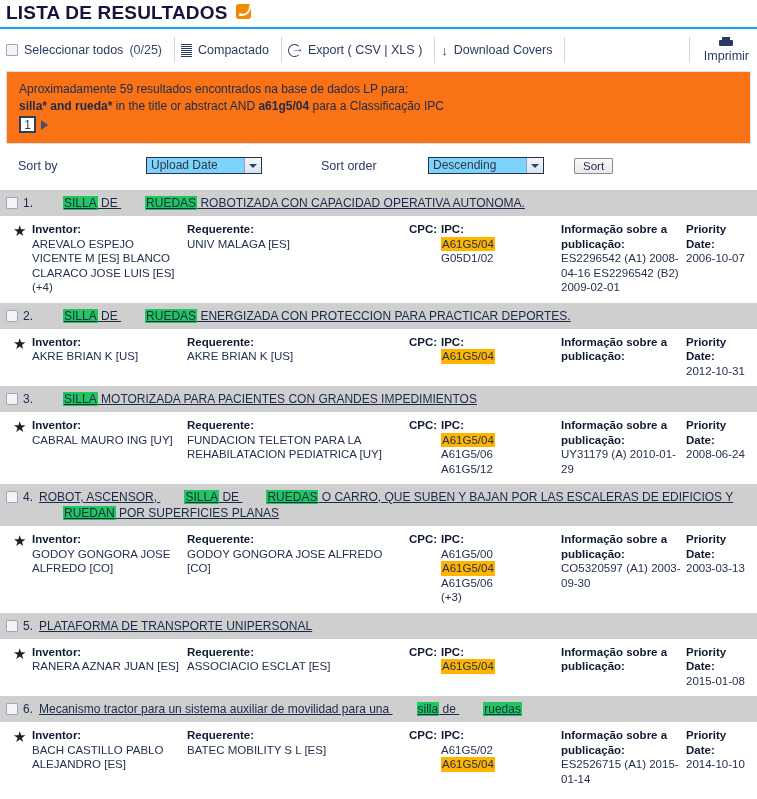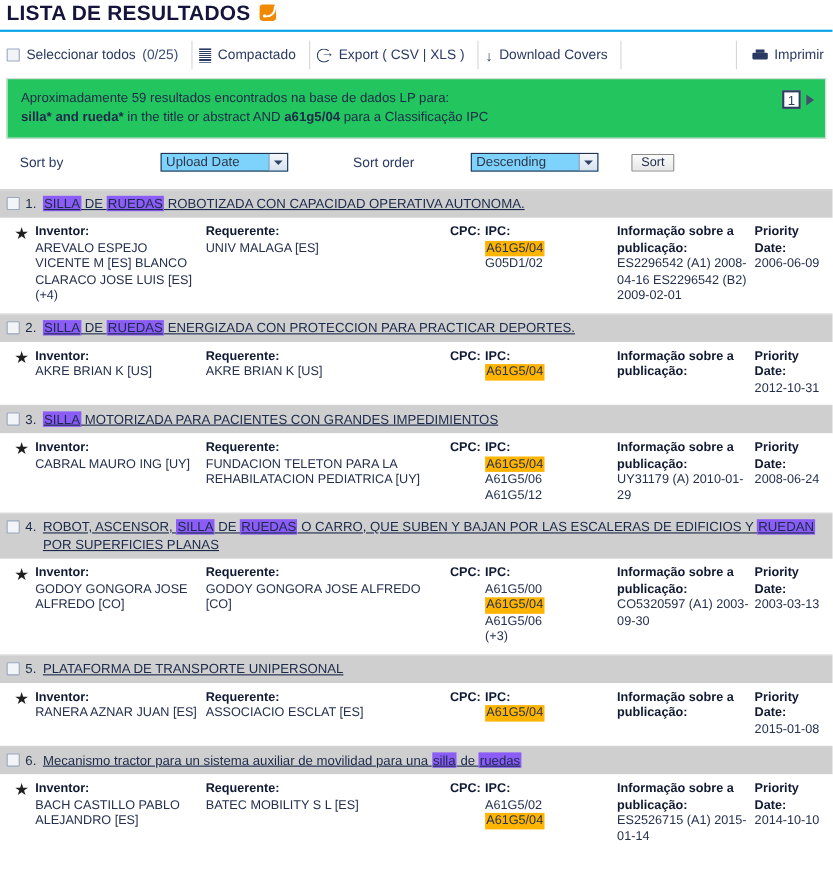--- a/index.html
+++ b/index.html
@@ -86,25 +86,26 @@
     width: 14px; height: 6px; background: #2b3a63; border-radius: 1px;
   }
   .ico-print::after {
     content: ""; position: absolute; left: 3px; top: 0;
     width: 8px; height: 3px; background: #2b3a63;
   }
 
   
   .summary {
     margin: 8px 6px 12px 6px;
-    background: #22c55e; border: 1px solid #e0e0e0;
+    background: #f97316; border: 1px solid #e0e0e0;
     padding: 9px 10px 10px 12px;
     display: flex; align-items: flex-start;
     font-size: 12px; line-height: 17px;
     color: #1c2a4a;
+    flex-direction: column;
   }
   .summary-text { flex: 1; }
   .summary-text b { font-weight: bold; }
   .pager { display: flex; align-items: center; gap: 5px; padding-top: 1px; }
   .pager-num {
     border: 2px solid #2f3e5c; background: #fff;
     width: 17px; height: 17px; line-height: 14px; text-align: center;
     font-size: 12px; color: #2f3e5c;
   }
   .pager-next {
@@ -151,21 +152,21 @@
   
   .result-head {
     background: #cfcfcf;
     padding: 4px 6px 5px 6px;
     display: flex; align-items: flex-start; gap: 5px;
     font-size: 12px; line-height: 16px;
   }
   .result-head .cb { margin-top: 2px; flex: 0 0 auto; }
   .rh-num { font-weight: normal; color: #1b2a4a; margin-right: 1px; }
   .rh-title { color: #1b2a4a; text-decoration: underline; }
-  .hl { background: #8b5cf6; padding: 0 1px; }
+  .hl { background: #22c55e; padding: 0 1px; margin-left: 24px; }
   .result-body {
     display: flex; padding: 6px 6px 8px 6px; background: #fff;
     font-size: 11.5px; line-height: 14.5px; color: #24304d;
   }
   .star {
     flex: 0 0 26px; font-size: 15px; color: #1f1f1f;
     padding-left: 7px; padding-top: 2px;
   }
   .col-label { font-weight: bold; color: #101a33; }
   .c-inv { flex: 0 0 155px; }
@@ -199,21 +200,21 @@
     </div>
     <div class="tb-item">
       <span class="ico-export"></span>
       <span>Export ( CSV | XLS )</span>
     </div>
     <div class="tb-item">
       <span class="ico-down">↓</span>
       <span>Download Covers</span>
     </div>
     <div class="tb-spacer"></div>
-    <div class="tb-item" style="padding-left:14px;padding-right:8px;">
+    <div class="tb-item" style="padding-left:14px;padding-right:8px;flex-direction:column;">
       <span class="ico-print"></span>
       <span>Imprimir</span>
     </div>
   </div>
 
   <div class="summary">
     <div class="summary-text">
       <div>Aproximadamente 59 resultados encontrados na base de dados LP para:</div>
       <div>
         <b>silla* and rueda*</b><span> in the title or abstract AND </span><b>a61g5/04</b><span> para a Classificação IPC</span>
@@ -268,21 +269,21 @@
           <div class="col-label">IPC:</div>
           <div><span class="ipc-hl">A61G5/04</span></div>
           <div>G05D1/02</div>
         </div>
         <div class="c-pub">
           <div class="col-label">Informação sobre a publicação:</div>
           <div>ES2296542 (A1) 2008-04-16 ES2296542 (B2) 2009-02-01</div>
         </div>
         <div class="c-pri">
           <div class="col-label">Priority Date:</div>
-          <div>2006-06-09</div>
+          <div>2006-10-07</div>
         </div>
       </div>
       <div class="row-sep"></div>
       <div class="result-head">
         <span class="cb"></span>
         <span class="rh-num">2.</span>
         <a class="rh-title"><span class="hl">SILLA</span><span> DE </span><span class="hl">RUEDAS</span><span> ENERGIZADA CON PROTECCION PARA PRACTICAR DEPORTES.</span></a>
       </div>
       <div class="result-body">
         <div class="star">★</div>

